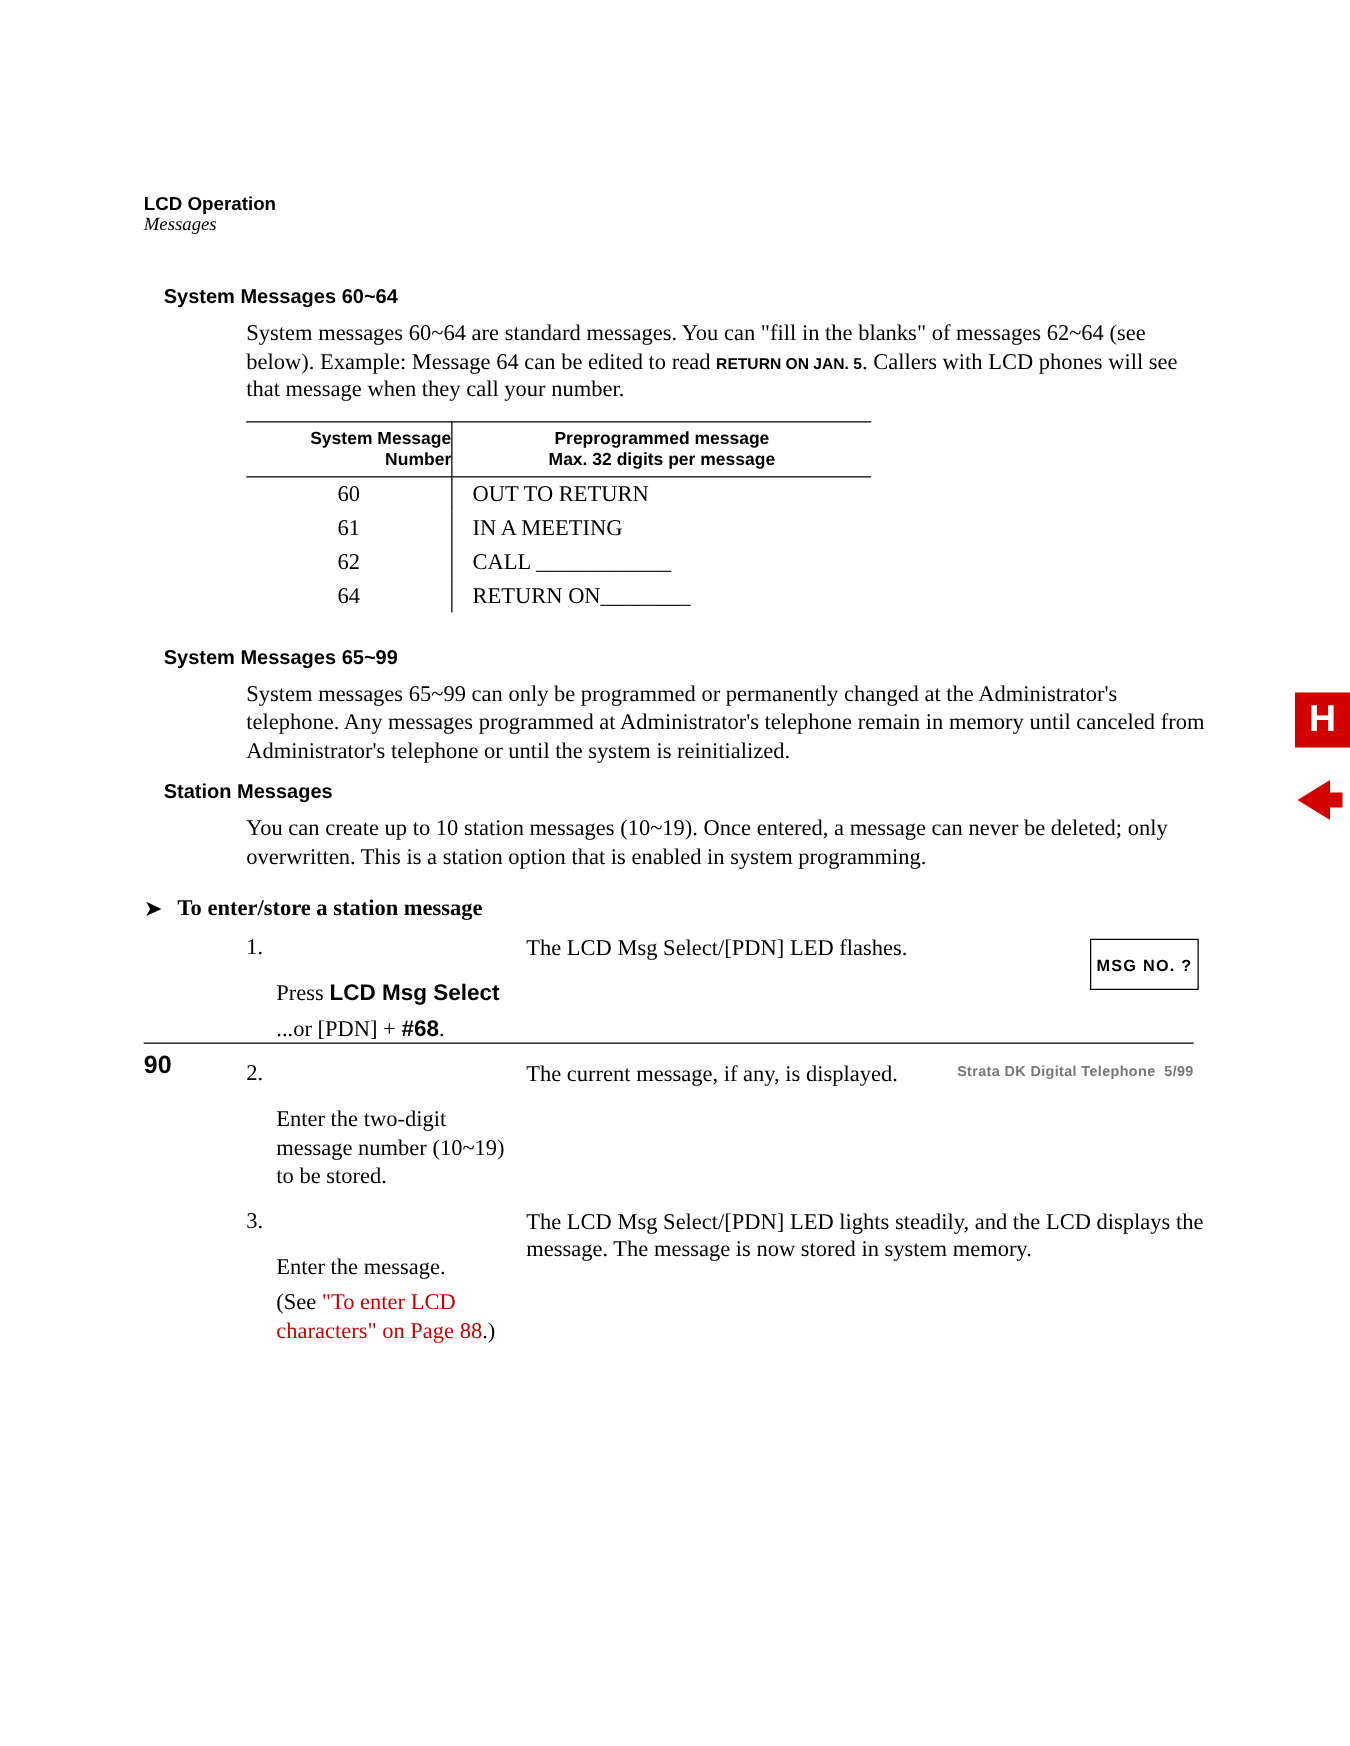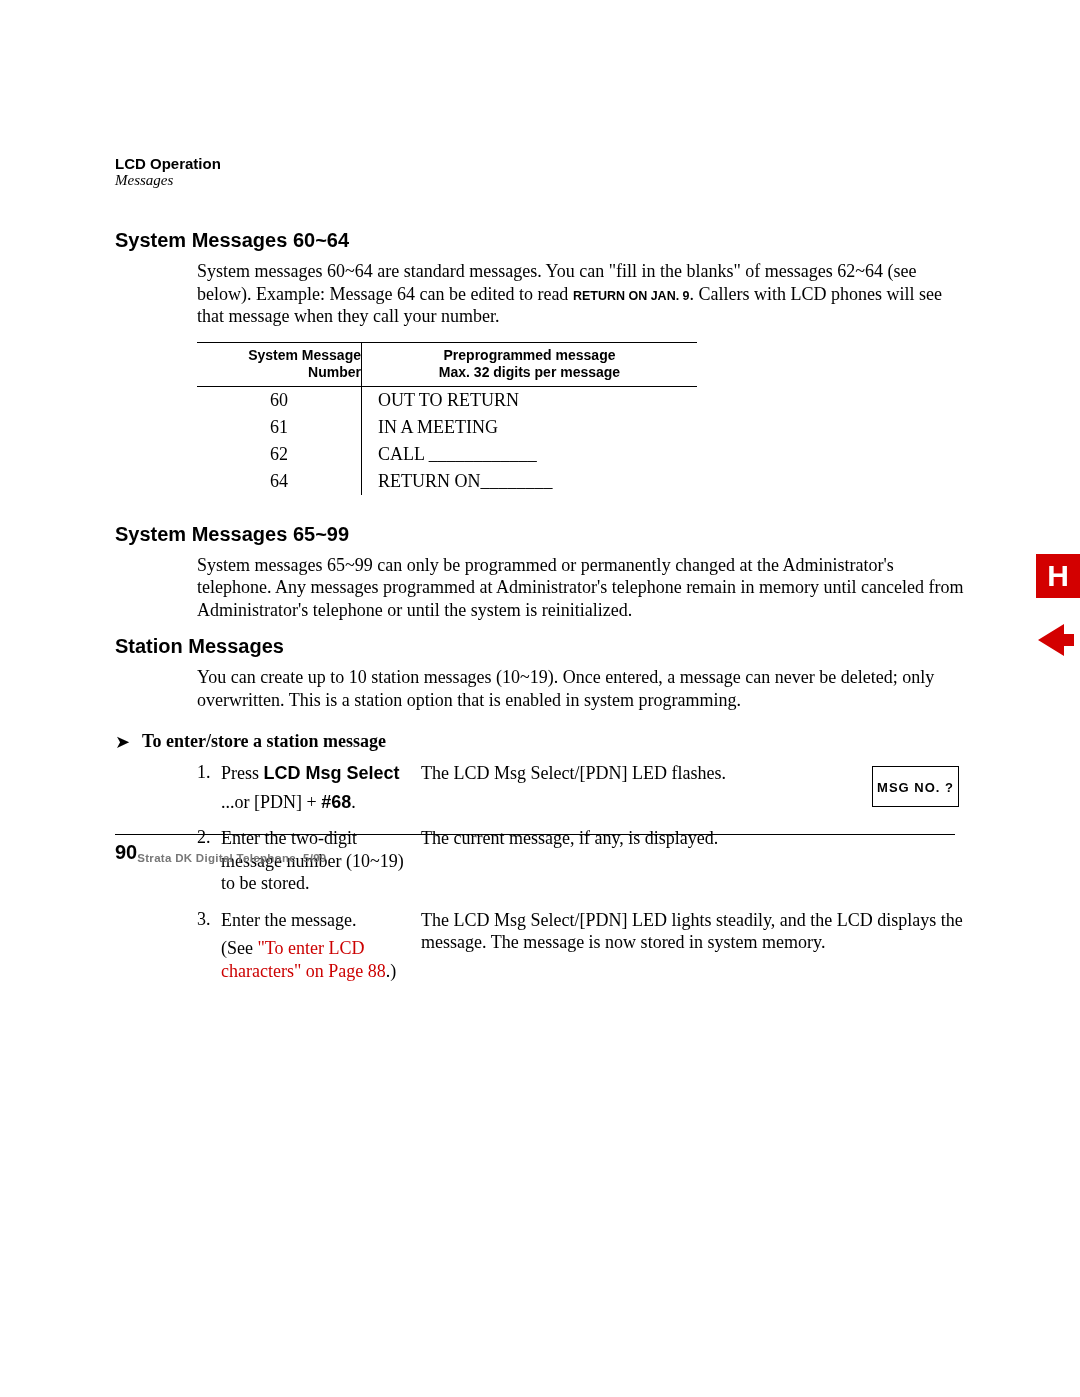--- a/index.html
+++ b/index.html
@@ -29,22 +29,22 @@
   }
   .running-head2 {
     font-family: "Times New Roman", Times, serif;
     font-style: italic;
     font-size: 15px;
     margin: 0 0 40px 0;
   }
   .h2 {
     font-family: Arial, Helvetica, sans-serif;
     font-weight: bold;
-    font-size: 20px;
-    margin: 0 0 8px 0;
+    font-size: 16px;
+    margin: 0 0 8px 16px;
   }
   .body-text {
     font-size: 18px;
     line-height: 1.25;
     margin: 0 0 14px 82px;
   }
   .small-bold {
     font-family: Arial, Helvetica, sans-serif;
     font-weight: bold;
     font-size: 12.5px;
@@ -132,20 +132,21 @@
   .step-num {
     width: 24px;
     flex: 0 0 24px;
   }
   .step-left {
     width: 200px;
     flex: 0 0 200px;
     padding-right: 12px;
     box-sizing: border-box;
     line-height: 1.25;
+    margin-top: 36px;
   }
   .step-right {
     flex: 1 1 auto;
     line-height: 1.25;
     position: relative;
   }
   .sans-bold { font-family: Arial, Helvetica, sans-serif; font-weight: bold; }
   .link { color: #cc0000; }
   .lcd-box {
     position: absolute;
@@ -156,20 +157,21 @@
     white-space: nowrap;
   }
   .footer {
     position: absolute;
     left: 115px;
     bottom: 300px;
     width: 840px;
     border-top: 1px solid #000;
     padding-top: 6px;
     display: flex;
+    justify-content: space-between;
     align-items: flex-end;
   }
   .page-num {
     font-family: Arial, Helvetica, sans-serif;
     font-weight: bold;
     font-size: 20px;
   }
   .footer-right {
     font-family: Arial, Helvetica, sans-serif;
     font-weight: bold;
@@ -210,21 +212,21 @@
 
 <div class="page">
 
   <div class="content">
 
     <p class="running-head1">LCD Operation</p>
     <p class="running-head2">Messages</p>
 
     <h2 class="h2">System Messages 60~64</h2>
     <p class="body-text">
-      <span>System messages 60~64 are standard messages. You can "fill in the blanks" of messages 62~64 (see below). Example: Message 64 can be edited to read </span><span class="small-bold">RETURN ON JAN. 9</span><span>. Callers with LCD phones will see that message when they call your number.</span>
+      <span>System messages 60~64 are standard messages. You can "fill in the blanks" of messages 62~64 (see below). Example: Message 64 can be edited to read </span><span class="small-bold">RETURN ON JAN. 5</span><span>. Callers with LCD phones will see that message when they call your number.</span>
     </p>
 
     <div class="msg-table">
       <div class="msg-table-head">
         <div class="msg-th-left">
           <span>System Message</span><br>
           <span>Number</span>
         </div>
         <div class="msg-th-right">
           <span>Preprogrammed message</span><br>

